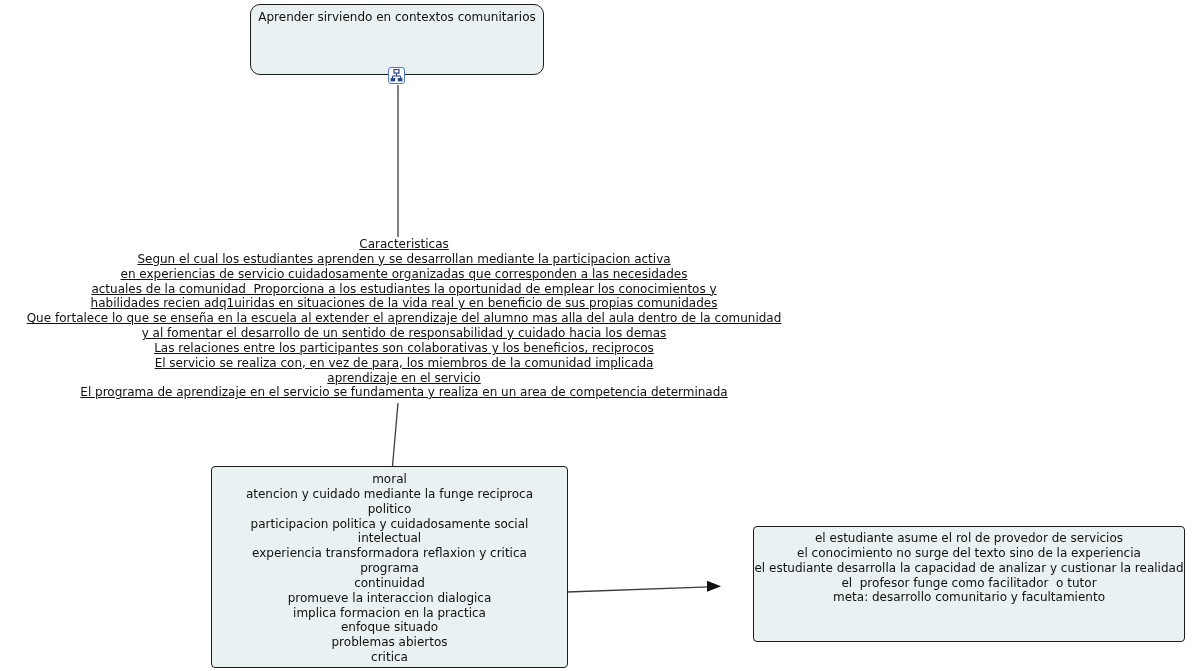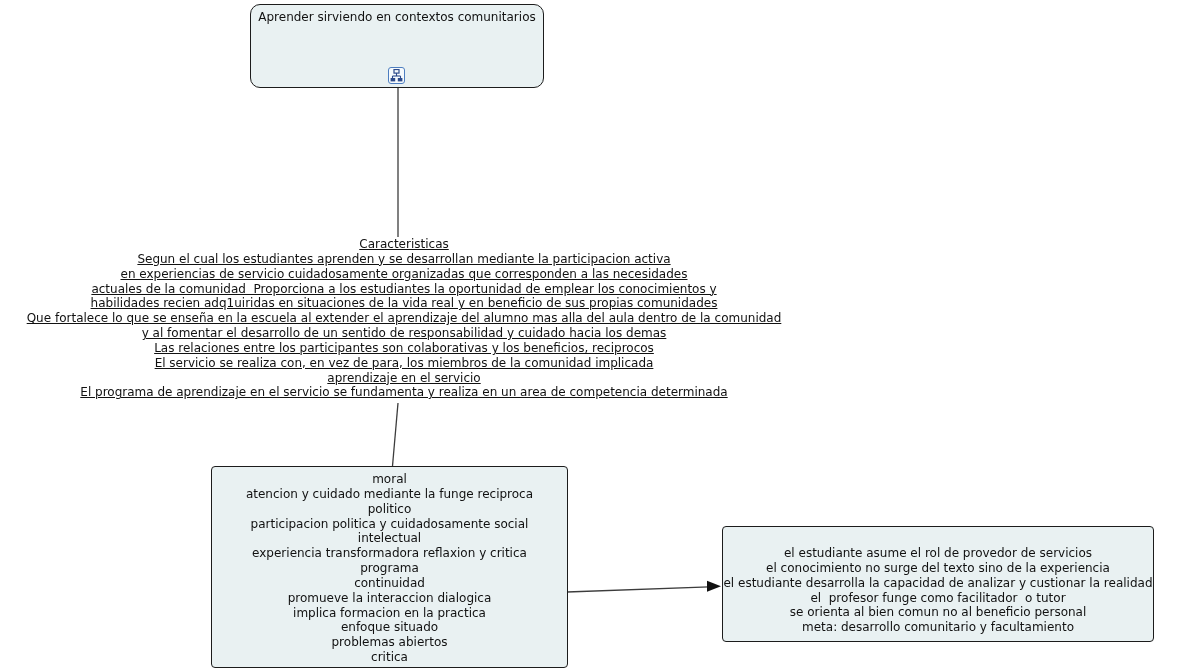--- a/index.html
+++ b/index.html
@@ -20,33 +20,33 @@
   .concept {
     position: absolute;
     background: #e9f1f2;
     border: 1.6px solid #1c1c1c;
     border-radius: 4px;
     box-sizing: border-box;
     text-align: center;
   }
   .concept.top {
     left: 250px; top: 4px;
-    width: 294px; height: 84px;
+    width: 294px; height: 71px;
     border-radius: 10px;
     padding-top: 5px;
   }
   .concept.left-box {
     left: 211px; top: 466px;
     width: 357px; height: 202px;
     padding-top: 5px;
   }
   .concept.right-box {
-    left: 722px; top: 526px;
+    left: 753px; top: 526px;
     width: 432px; height: 116px;
-    padding-top: 19px;
+    padding-top: 4px;
   }
   .tline {
     line-height: 14.85px;
     white-space: pre;
   }
   .linking-phrase {
     position: absolute;
     left: 2px; top: 237px;
     width: 804px;
     text-align: center;
@@ -128,17 +128,16 @@
       <div class="tline">enfoque situado</div>
       <div class="tline">problemas abiertos</div>
       <div class="tline">critica</div>
     </div>
 
   <div class="concept right-box">
       <div class="tline">el estudiante asume el rol de provedor de servicios</div>
       <div class="tline">el conocimiento no surge del texto sino de la experiencia</div>
       <div class="tline">el estudiante desarrolla la capacidad de analizar y custionar la realidad</div>
       <div class="tline">el  profesor funge como facilitador  o tutor</div>
-      <div class="tline">se orienta al bien comun no al beneficio personal</div>
       <div class="tline">meta: desarrollo comunitario y facultamiento</div>
     </div>
 
 </div>
 
 </body></html>

